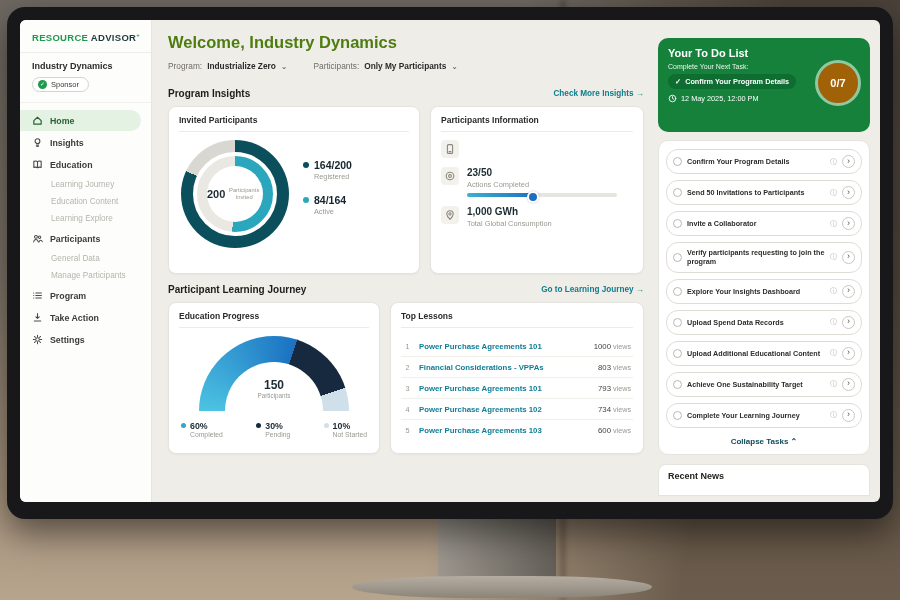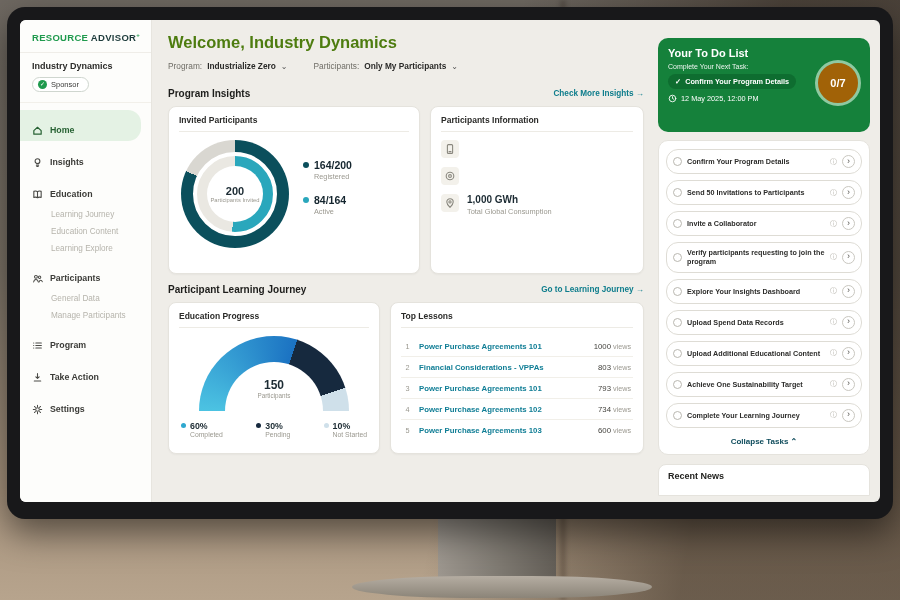--- a/index.html
+++ b/index.html
@@ -26,21 +26,21 @@
   .logo{padding:12px 10px 9px 12px;font-size:9.5px;font-weight:bold;letter-spacing:.3px;border-bottom:1px solid #efede8}
   .logo .g{color:#1f9a4d}
   .logo .d{color:#1d3b3b}
   .logo sup{font-size:6px;color:#1f9a4d}
   .org{padding:8px 10px 10px 12px;border-bottom:1px solid #f2f0ea}
   .org-name{font-size:9px;font-weight:bold;color:#2c2c2a}
   .sponsor{display:inline-flex;align-items:center;gap:4px;border:1px solid #cfd6cf;border-radius:10px;
     padding:2px 9px 2px 5px;font-size:7.5px;color:#3a3a38;margin-top:6px;background:#fff;cursor:pointer}
   .sponsor-dot{width:9px;height:9px;border-radius:50%;background:#1f9a4d;color:#fff;font-size:6px;line-height:9px;text-align:center}
   .nav{padding:6px 0}
-  .nav-item{display:flex;align-items:flex-start;gap:7px;padding:15px 8px 5px 12px;margin:1px 10px 1px 0;
+  .nav-item{display:flex;align-items:flex-end;gap:7px;padding:5px 8px 5px 12px;margin:1px 10px 1px 0;
     font-size:8.8px;font-weight:bold;color:#3c3c38;border-radius:0 13px 13px 0;cursor:pointer}
   .nav-item svg{flex:none}
   .nav-item.active{background:#e4f2e4;color:#276233}
   .nav-sub{padding:4px 8px 4px 31px;font-size:8.2px;color:#b6b4ac;cursor:pointer}
 
   
   .main{position:absolute;left:132px;top:0;bottom:0;right:228px;padding:13px 8px 0 16px}
   .welcome{font-size:16.5px;font-weight:bold;color:#4d7c0f;margin-bottom:9px}
   .filters{display:flex;gap:26px;align-items:center;margin-bottom:17px}
   .filter{display:flex;align-items:center;gap:5px;font-size:8.3px}
@@ -55,21 +55,21 @@
   .card-title{font-size:8.5px;font-weight:bold;color:#2b2b29;padding-bottom:6px;border-bottom:1px solid #edebE5;margin-bottom:8px}
   .card-invited{width:252px;height:168px}
   .card-info{flex:1;height:168px}
   .card-edu{width:212px;height:152px}
   .card-lessons{flex:1;height:152px}
 
   
   .donut-wrap{display:flex;align-items:center;gap:14px;padding-left:2px}
   .donut{width:108px;height:108px;border-radius:50%;position:relative;display:flex;align-items:center;justify-content:center}
   .donut-inner{width:84px;height:84px;border-radius:50%;border:4px solid #fff;display:flex;align-items:center;justify-content:center}
-  .donut-hole{width:56px;height:56px;border-radius:50%;background:#fff;display:flex;flex-direction:column;align-items:center;justify-content:center;text-align:center}
+  .donut-hole{width:56px;height:56px;border-radius:50%;background:#fff;display:flex;flex-direction:row;align-items:center;justify-content:center;text-align:center}
   .donut-val{font-size:11px;font-weight:bold;color:#1c2b33}
   .donut-lab{font-size:5.8px;color:#9a988f;line-height:1.2}
   .leg-item{margin-bottom:13px;display:flex;gap:5px;align-items:flex-start}
   .leg-dot{width:6px;height:6px;border-radius:50%;margin-top:3px;flex:none}
   .leg-dot.dark{background:#0b4f5c}
   .leg-dot.teal{background:#2aa7bc}
   .leg-val{font-size:10.5px;font-weight:bold;color:#14252e}
   .leg-lab{font-size:7.3px;color:#9a988f;margin-top:1px}
 
   
@@ -284,20 +284,27 @@
                 </svg>
               </span>
           </div>
           <div class="info-row">
             <span class="info-icon">
                 <svg width="12" height="12" viewBox="0 0 12 12" fill="none" stroke="#8a887f" stroke-width="1.1">
                   <circle cx="6" cy="6" r="3.8"></circle>
                   <circle cx="6" cy="6" r="1.4"></circle>
                 </svg>
               </span>
+            <span>
+              <div class="info-val">23/50</div>
+              <div class="info-lab">Actions Completed</div>
+              <div class="bar">
+                  <div class="bar-fill" style="width: 46%;"></div>
+                </div>
+            </span>
           </div>
           <div class="info-row">
             <span class="info-icon">
                 <svg width="12" height="12" viewBox="0 0 12 12" fill="none" stroke="#8a887f" stroke-width="1.1" stroke-linejoin="round">
                   <path d="M6 1.8C4.2 1.8 2.8 3.2 2.8 5c0 2.4 3.2 5.4 3.2 5.4S9.2 7.4 9.2 5c0-1.8-1.4-3.2-3.2-3.2z"></path>
                   <circle cx="6" cy="4.9" r="1.1"></circle>
                 </svg>
               </span>
             <span>
               <div class="info-val">1,000 GWh</div>

